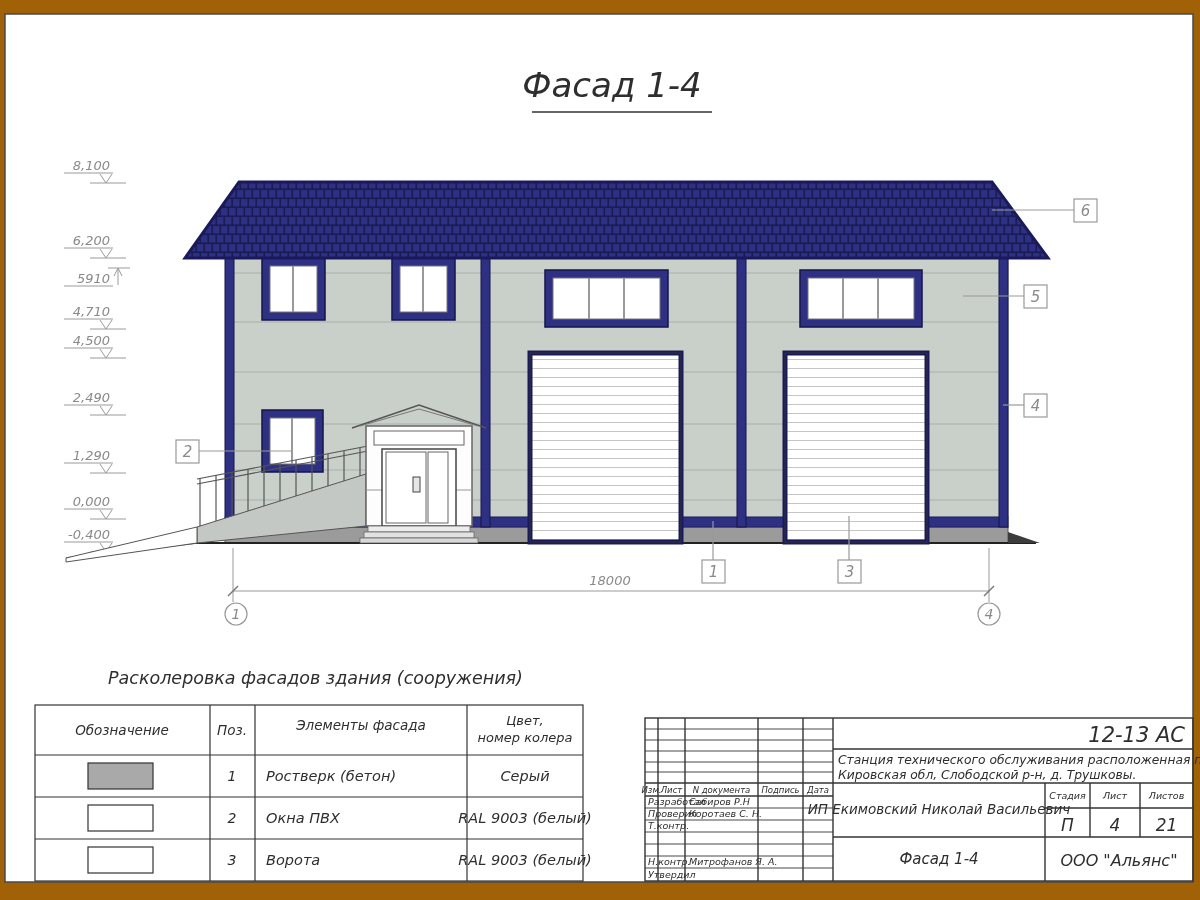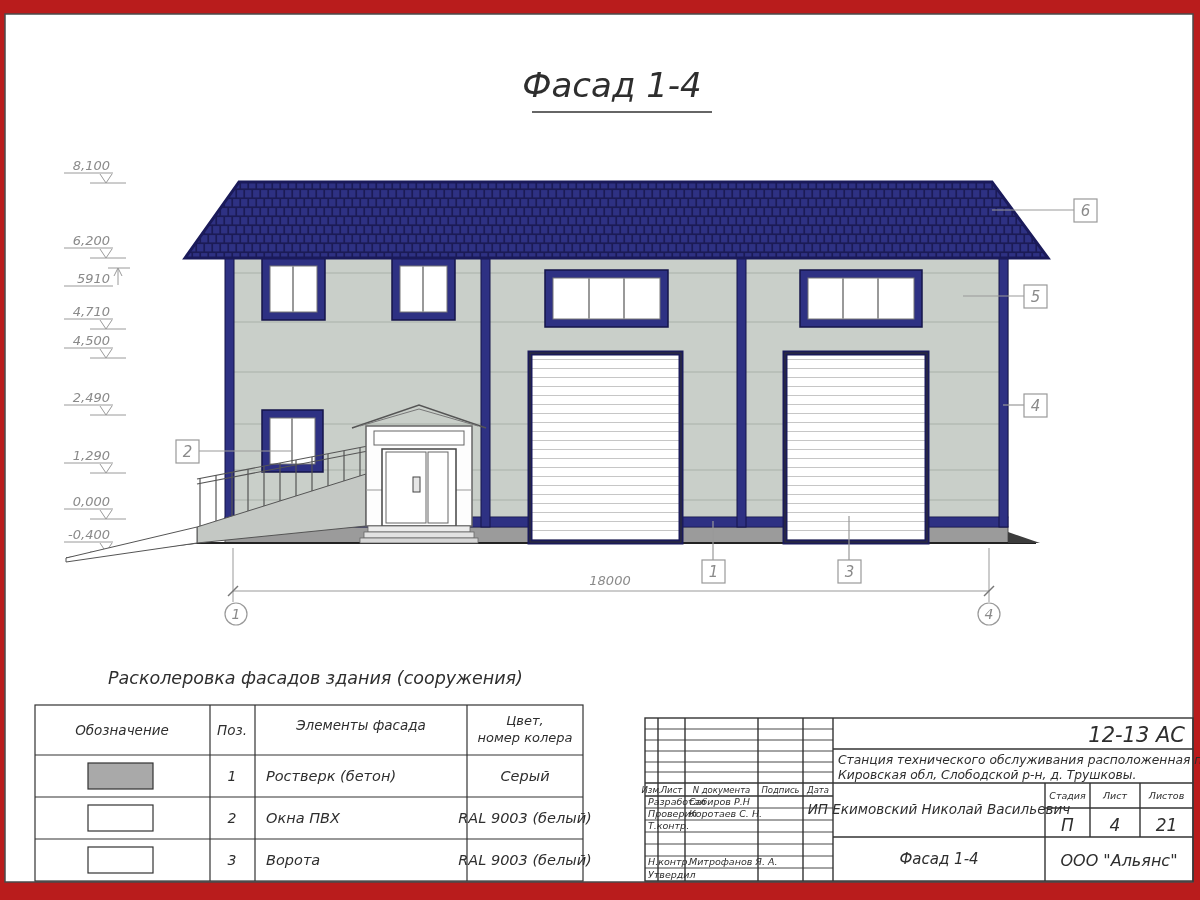--- a/index.html
+++ b/index.html
@@ -1,16 +1,16 @@
 <!DOCTYPE html>
 <html><head>
 <meta charset="utf-8">
 <style>
   html,body{margin:0;padding:0;background:#ffffff;}
-  .sheet{position:relative;width:1200px;height:900px;background:#b91c1c;overflow:hidden;}
+  .sheet{position:relative;width:1200px;height:900px;background:#a16207;overflow:hidden;}
   svg text{font-family:"DejaVu Sans","Liberation Sans",sans-serif;font-style:italic;fill:#2e2e2e;}
   .ann{fill:#8a8a8a;}
 </style>
 </head>
 <body>
 
 <div class="sheet">
 <svg width="1200" height="900" viewBox="0 0 1200 900">
   <defs>
     <pattern id="tiles" width="16" height="18" patternUnits="userSpaceOnUse">

